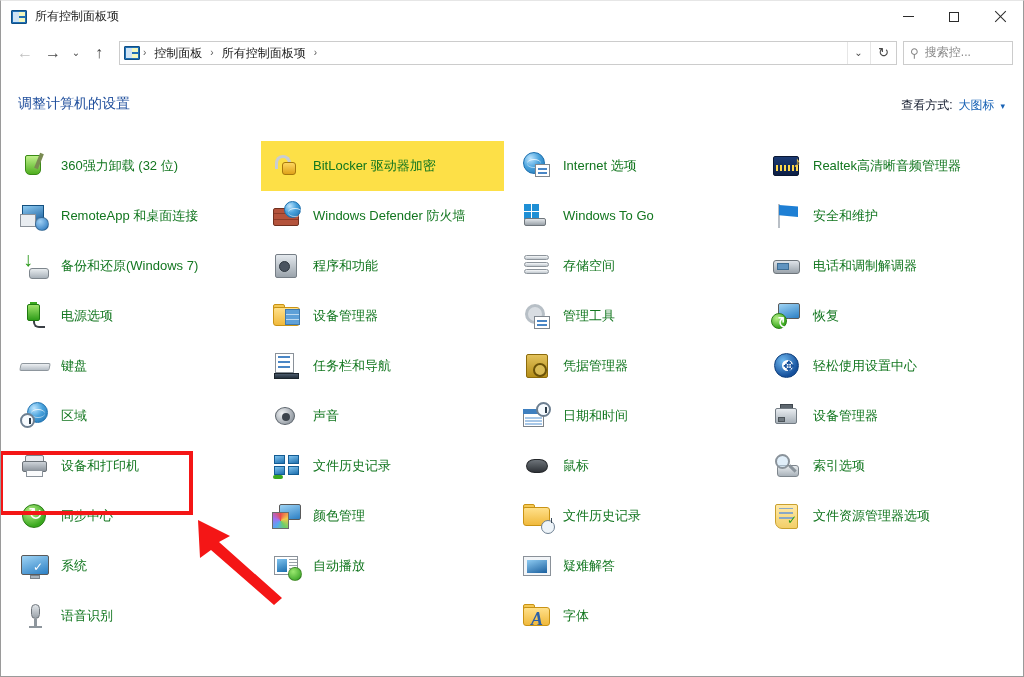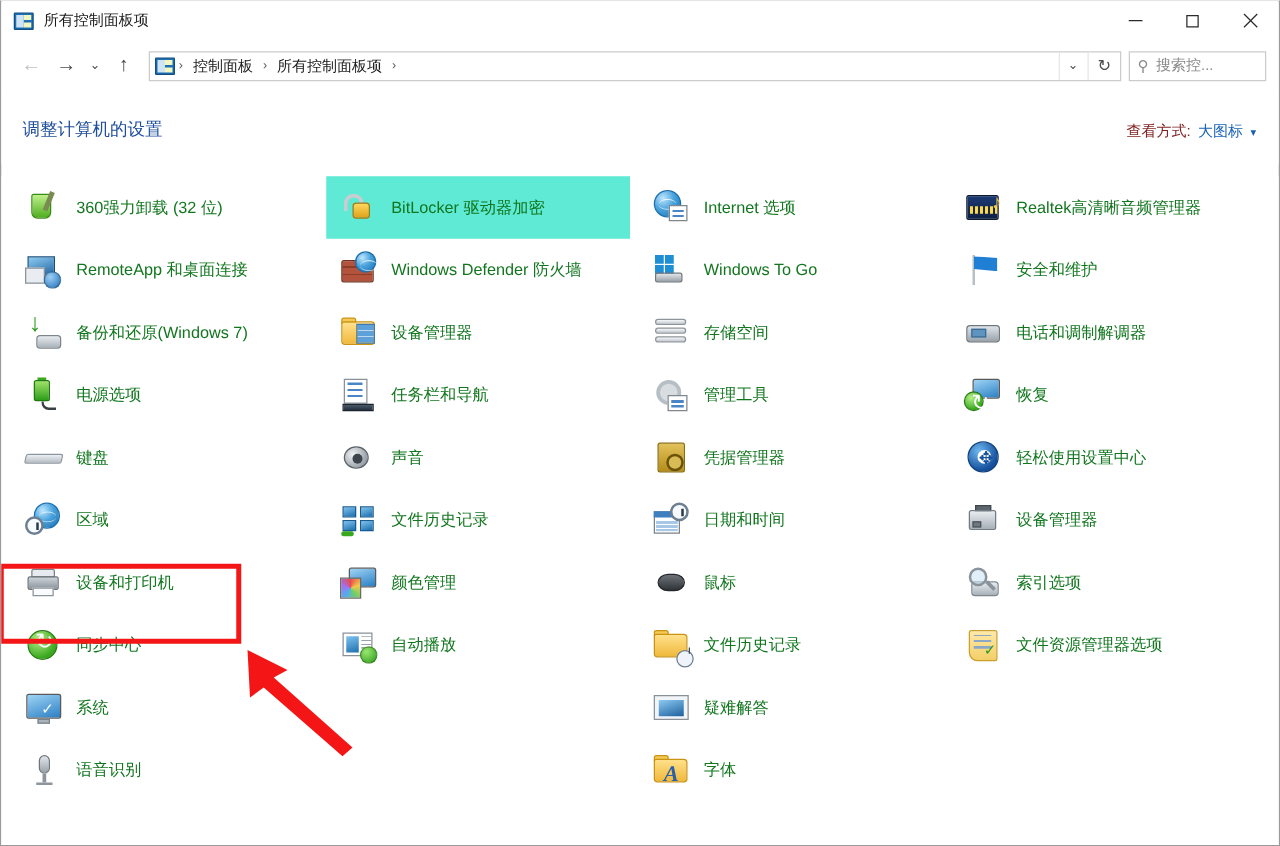--- a/index.html
+++ b/index.html
@@ -126,21 +126,21 @@
     background: #ffffff;
   }
   #page-heading {
     position: absolute; left: 17px; top: 22px;
     font-size: 14px; color: #1f4e9c;
   }
   #viewby {
     position: absolute; right: 18px; top: 24px;
     font-size: 12px; display: flex; align-items: baseline; gap: 6px;
   }
-  #viewby-label { color: #7f1d1d; }
+  #viewby-label { color: #0f172a; }
   #viewby-value { color: #1862b5; }
   #viewby-caret { color: #1862b5; font-size: 9px; }
   #header-rule {
     position: absolute; left: 8px; right: 8px; top: 130px; height: 1px;
     background: #e3e6ec;
   }
 
   
   #content {
     position: absolute; top: 140px; left: 0; right: 0; bottom: 0;
@@ -154,21 +154,21 @@
   #col2 { left: 510px; }
   #col3 { left: 760px; }
 
   .cp-item {
     position: relative;
     height: 50px;
     display: flex; align-items: center;
     padding-left: 10px;
     cursor: default;
   }
-  .cp-item.hover { background: #5eead4; }
+  .cp-item.hover { background: #fde047; }
   .item-icon {
     width: 32px; height: 32px; flex: 0 0 32px;
     position: relative; margin-right: 10px;
   }
   .item-label {
     font-size: 13px; color: #12761f;
     line-height: 1.25;
     max-width: 178px;
   }
 
@@ -449,20 +449,27 @@
         </div>
         <div class="cp-item">
           <span class="item-icon">
             <i class="ic brick"></i>
             <i class="ic globe" style="left:13px;top:1px;width:17px;height:17px;"></i>
           </span>
           <span class="item-label">Windows Defender 防火墙</span>
         </div>
         <div class="cp-item">
           <span class="item-icon">
+            <i class="ic" style="left:4px;top:4px;width:22px;height:24px;background:linear-gradient(180deg,#e4e9ee,#9aa3ab);border:1px solid #767e86;border-radius:2px;"></i>
+            <i class="ic" style="left:8px;top:11px;width:11px;height:11px;border-radius:50%;background:#4a5460;border:1px solid #2f3840;"></i>
+          </span>
+          <span class="item-label">程序和功能</span>
+        </div>
+        <div class="cp-item">
+          <span class="item-icon">
             <i class="ic fold-tab"></i>
             <i class="ic fold"></i>
             <i class="ic" style="left:14px;top:9px;width:15px;height:16px;background:repeating-linear-gradient(0deg,#5ea0d8 0 4px,#bcd9f0 4px 5px);border:1px solid #3f79ad;"></i>
           </span>
           <span class="item-label">设备管理器</span>
         </div>
         <div class="cp-item">
           <span class="item-icon">
             <i class="ic tb-doc"></i>
             <i class="ic" style="left:7px;top:6px;width:12px;height:12px;background:repeating-linear-gradient(0deg,#4a86c5 0 2px,transparent 2px 5px);"></i>

